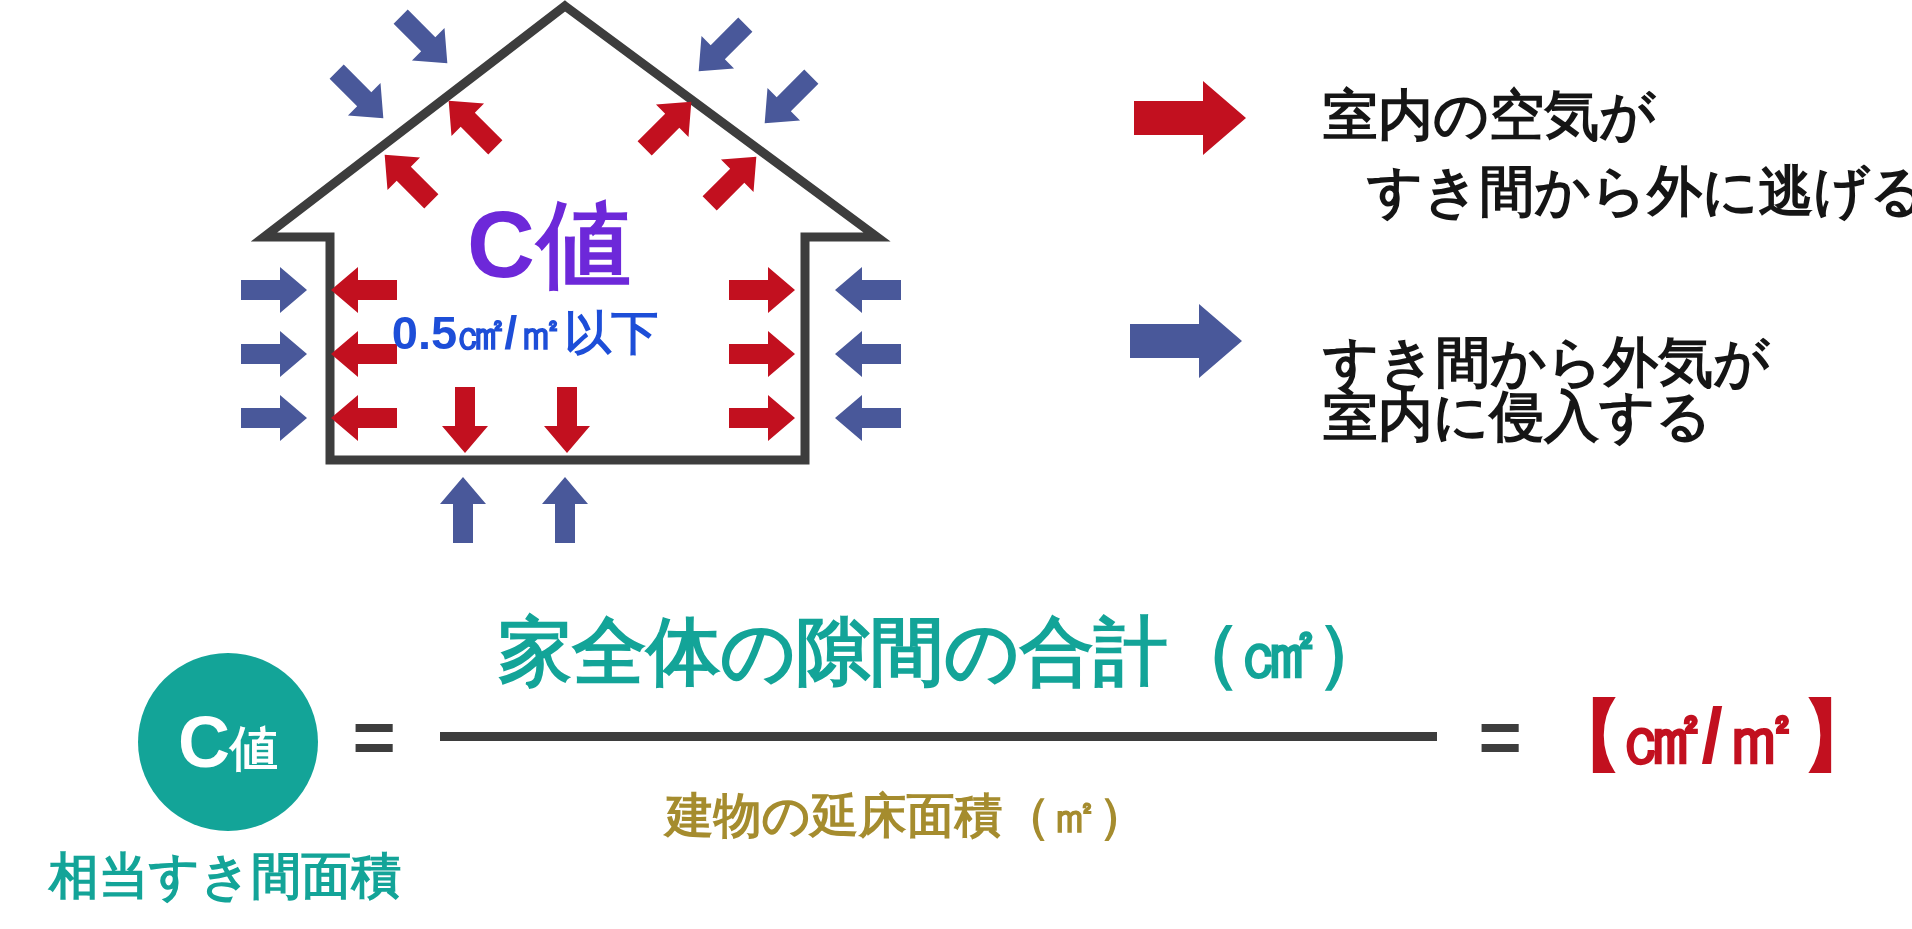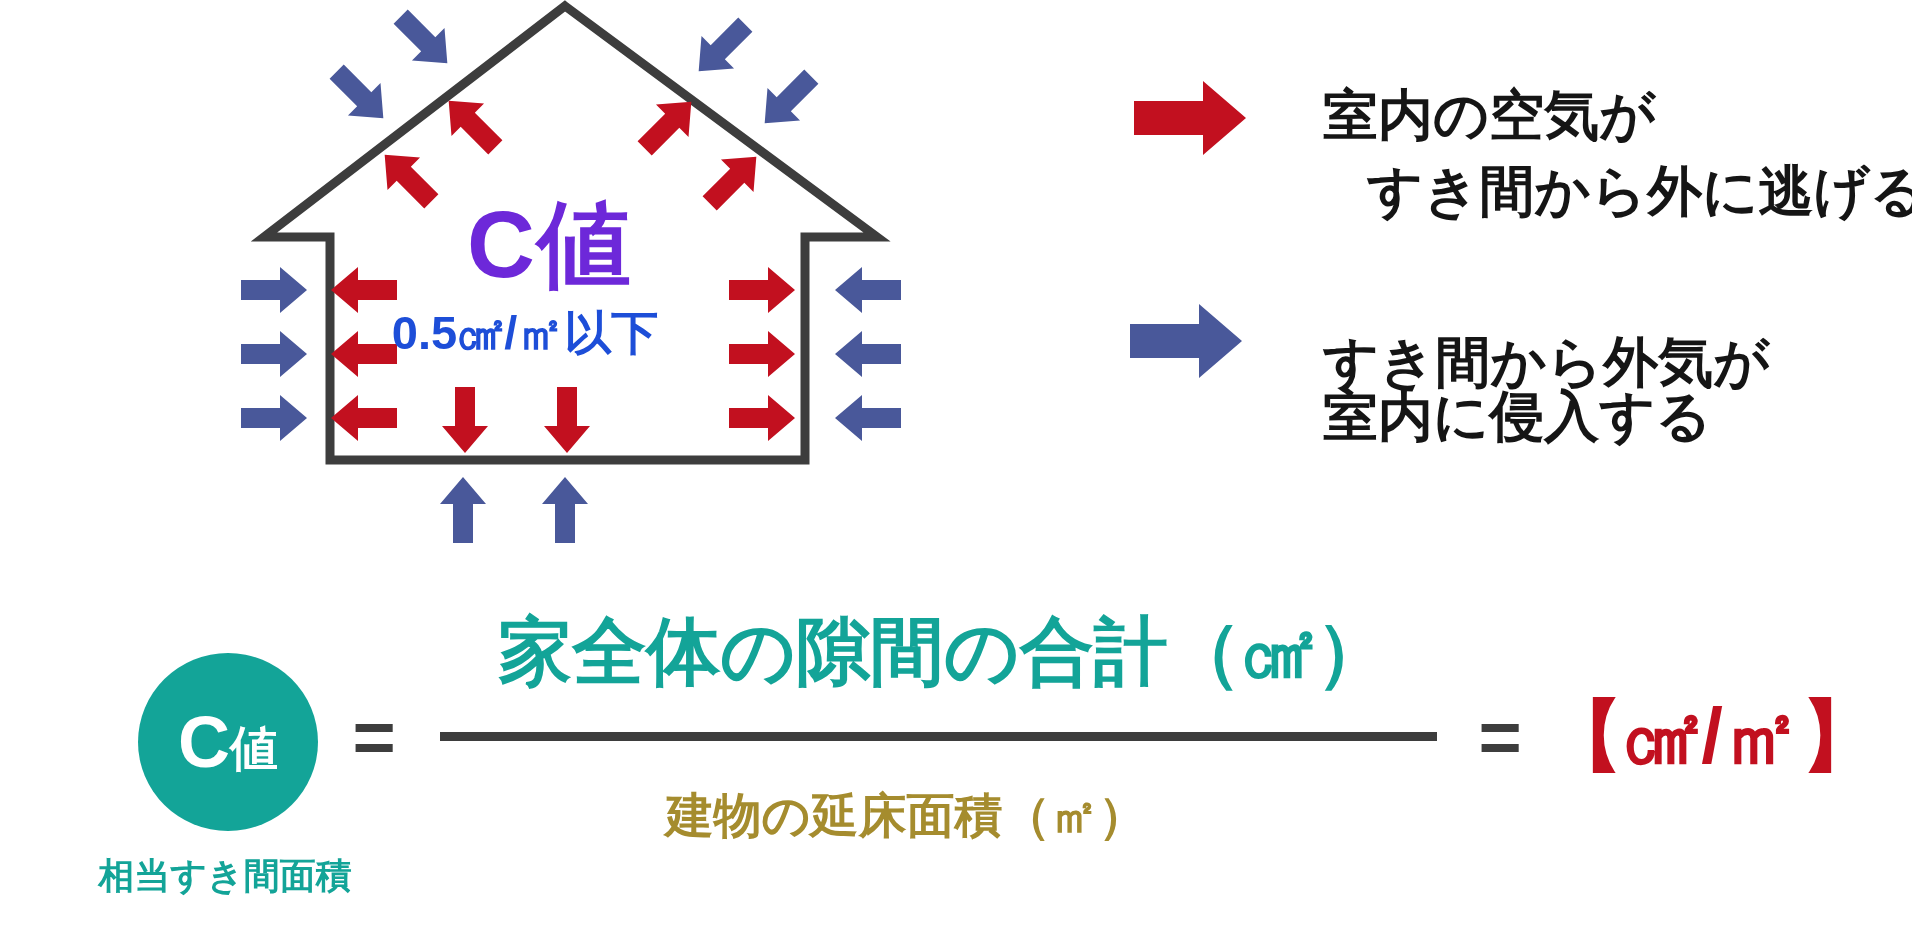--- a/index.html
+++ b/index.html
@@ -21,21 +21,21 @@
   .legend-line.l3{top:343px;margin-top:20px;}
   .legend-line.l4{top:417px;}
 
   .badge{
     left:138px;top:653px;width:180px;height:178px;border-radius:50%;
     background:var(--teal);display:flex;align-items:center;justify-content:center;
     color:#ffffff;
   }
   .badge .big{font-size:72px;line-height:1;}
   .badge .small{font-size:48px;line-height:1;margin-top:14px;}
-  .badge-caption{left:225px;top:876px;font-size:36px;color:var(--teal);}
+  .badge-caption{left:225px;top:876px;font-size:50px;color:var(--teal);}
 
   .equals{font-size:74px;color:#3d3d3d;}
   .eq1{left:374px;top:737px;}
   .eq2{left:1500px;top:737px;}
   .frac-bar{left:440px;top:732px;width:997px;height:9px;background:#3d3d3d;}
   .numerator{left:944px;top:653px;font-size:74px;color:var(--teal);text-align:right;}
   .denominator{left:906px;top:816px;font-size:48px;color:var(--gold);}
   .result{left:1712px;top:737px;font-size:78px;color:var(--red);}
 </style>
 </head>

